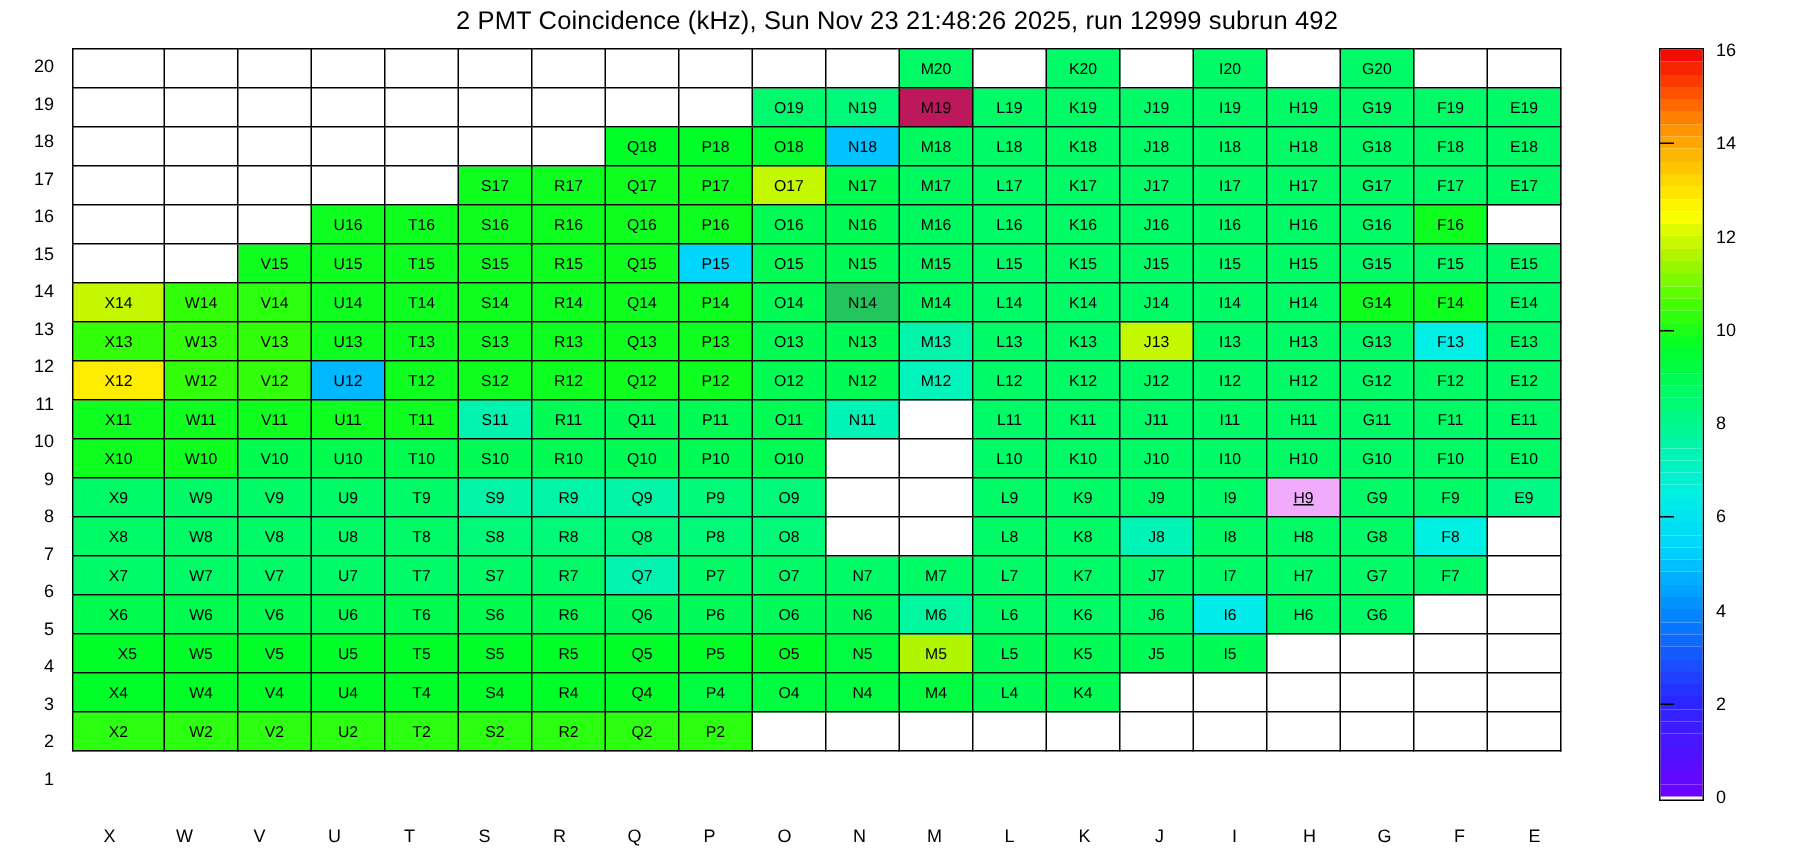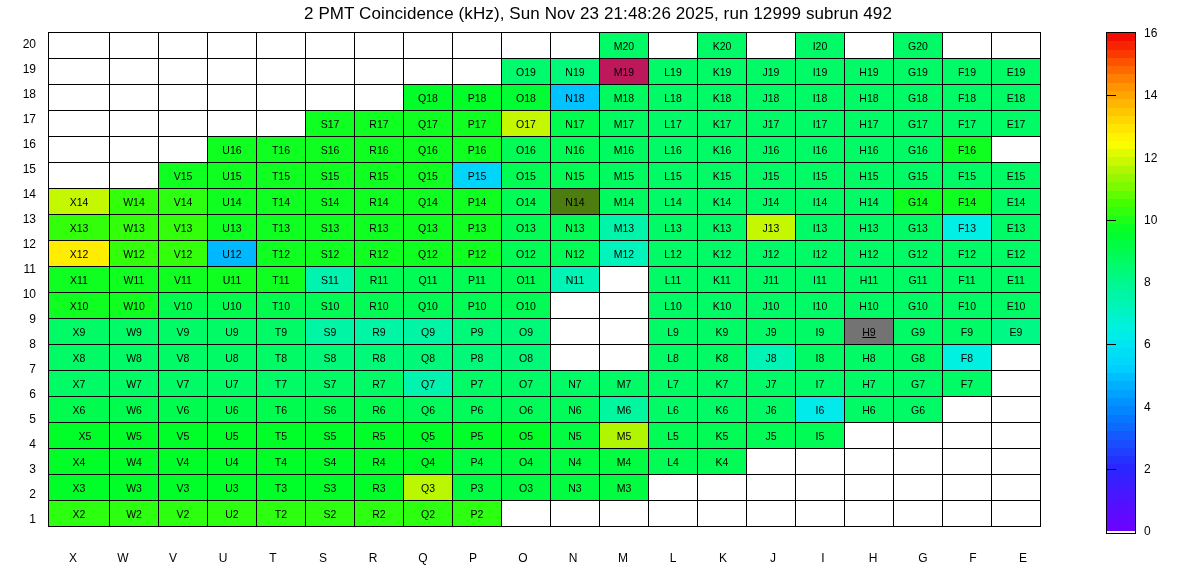--- a/index.html
+++ b/index.html
@@ -211,21 +211,21 @@
           <td style="background: rgb(195, 248, 0);">X14</td>
           <td style="background: rgb(51, 255, 11);">W14</td>
           <td style="background: rgb(44, 255, 15);">V14</td>
           <td style="background: rgb(15, 255, 32);">U14</td>
           <td style="background: rgb(15, 255, 32);">T14</td>
           <td style="background: rgb(15, 255, 32);">S14</td>
           <td style="background: rgb(15, 255, 32);">R14</td>
           <td style="background: rgb(15, 255, 32);">Q14</td>
           <td style="background: rgb(15, 255, 32);">P14</td>
           <td style="background: rgb(0, 252, 84);">O14</td>
-          <td style="background: #4d7c0f;">N14</td>
+          <td style="background: #22c55e;">N14</td>
           <td style="background: rgb(0, 251, 96);">M14</td>
           <td style="background: rgb(0, 251, 103);">L14</td>
           <td style="background: rgb(0, 251, 103);">K14</td>
           <td style="background: rgb(0, 251, 103);">J14</td>
           <td style="background: rgb(0, 251, 103);">I14</td>
           <td style="background: rgb(0, 251, 103);">H14</td>
           <td style="background: rgb(15, 255, 32);">G14</td>
           <td style="background: rgb(15, 255, 32);">F14</td>
           <td style="background: rgb(0, 251, 103);">E14</td>
         </tr>
@@ -327,21 +327,21 @@
           <td style="background: rgb(0, 245, 165);">R9</td>
           <td style="background: rgb(0, 245, 165);">Q9</td>
           <td style="background: rgb(0, 249, 121);">P9</td>
           <td style="background: rgb(0, 249, 121);">O9</td>
           <td class="empty"></td>
           <td class="empty"></td>
           <td style="background: rgb(0, 251, 103);">L9</td>
           <td style="background: rgb(0, 251, 103);">K9</td>
           <td style="background: rgb(0, 251, 103);">J9</td>
           <td style="background: rgb(0, 251, 103);">I9</td>
-          <td style="background: #737373; text-decoration: underline;">H9</td>
+          <td style="background: #f0abfc; text-decoration: underline;">H9</td>
           <td style="background: rgb(0, 251, 103);">G9</td>
           <td style="background: rgb(0, 251, 103);">F9</td>
           <td style="background: rgb(0, 248, 134);">E9</td>
         </tr>
         <tr>
           <td style="background: rgb(0, 251, 103);">X8</td>
           <td style="background: rgb(0, 251, 103);">W8</td>
           <td style="background: rgb(0, 251, 103);">V8</td>
           <td style="background: rgb(0, 251, 103);">U8</td>
           <td style="background: rgb(0, 251, 103);">T8</td>
@@ -435,42 +435,20 @@
           <td style="background: rgb(0, 255, 40);">T4</td>
           <td style="background: rgb(0, 255, 40);">S4</td>
           <td style="background: rgb(0, 255, 40);">R4</td>
           <td style="background: rgb(0, 255, 40);">Q4</td>
           <td style="background: rgb(0, 253, 65);">P4</td>
           <td style="background: rgb(0, 253, 65);">O4</td>
           <td style="background: rgb(0, 253, 65);">N4</td>
           <td style="background: rgb(0, 253, 65);">M4</td>
           <td style="background: rgb(0, 252, 84);">L4</td>
           <td style="background: rgb(0, 252, 84);">K4</td>
-          <td class="empty"></td>
-          <td class="empty"></td>
-          <td class="empty"></td>
-          <td class="empty"></td>
-          <td class="empty"></td>
-          <td class="empty"></td>
-        </tr>
-        <tr>
-          <td style="background: rgb(0, 255, 40);">X3</td>
-          <td style="background: rgb(0, 255, 40);">W3</td>
-          <td style="background: rgb(0, 255, 40);">V3</td>
-          <td style="background: rgb(0, 255, 40);">U3</td>
-          <td style="background: rgb(0, 255, 40);">T3</td>
-          <td style="background: rgb(0, 255, 40);">S3</td>
-          <td style="background: rgb(0, 255, 40);">R3</td>
-          <td style="background: rgb(186, 247, 0);">Q3</td>
-          <td style="background: rgb(0, 253, 65);">P3</td>
-          <td style="background: rgb(0, 253, 65);">O3</td>
-          <td style="background: rgb(0, 253, 65);">N3</td>
-          <td style="background: rgb(0, 253, 65);">M3</td>
-          <td class="empty"></td>
-          <td class="empty"></td>
           <td class="empty"></td>
           <td class="empty"></td>
           <td class="empty"></td>
           <td class="empty"></td>
           <td class="empty"></td>
           <td class="empty"></td>
         </tr>
         <tr>
           <td style="background: rgb(44, 255, 15);">X2</td>
           <td style="background: rgb(44, 255, 15);">W2</td>

